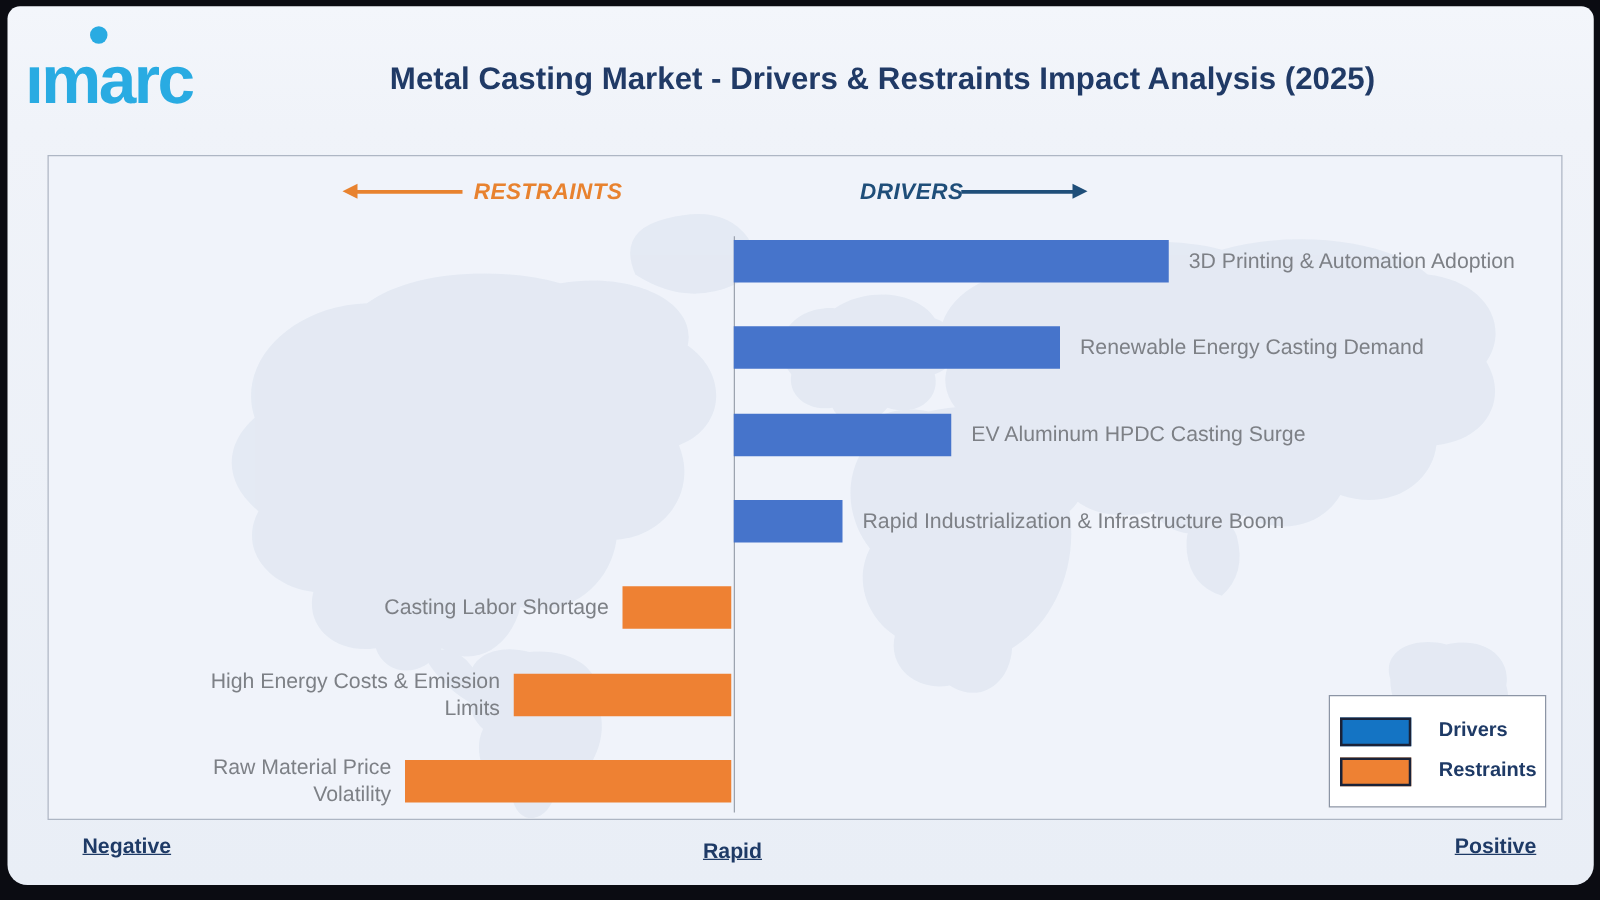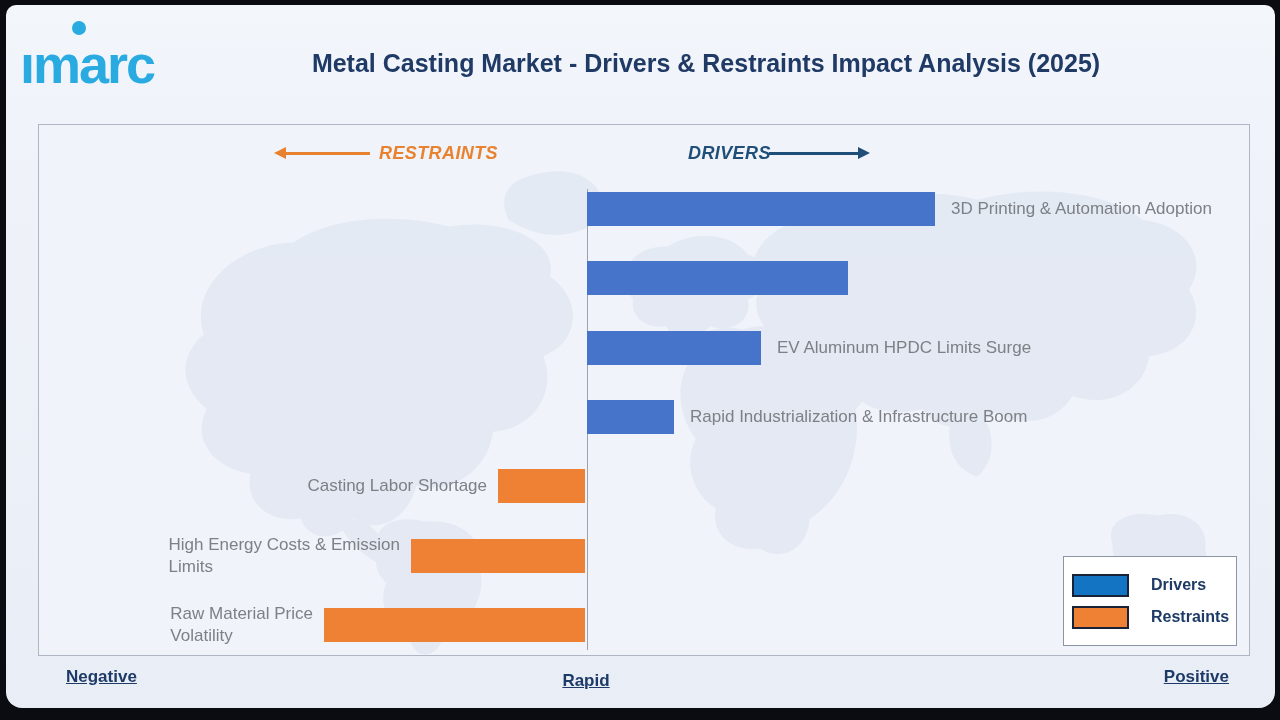--- a/index.html
+++ b/index.html
@@ -53,21 +53,21 @@
   .zero-line{position:absolute;left:548px;top:64px;width:1px;height:461px;background:#9ca3af;}
   .row{position:absolute;height:34px;display:flex;align-items:center;}
   .row .bar{height:34px;flex:0 0 auto;}
   .d-row{left:548px;}
   .r-row{right:664px;justify-content:flex-end;}
   .bar-label{
     font-size:17px;font-weight:normal;color:#7d8086;line-height:22px;white-space:pre-line;
   }
   .d-row .bar-label{margin-left:16px;white-space:nowrap;}
   .r-row .bar-label{margin-right:11px;text-align:right;}
-  .r-row .bar-label.center{text-align:left;}
+  .r-row .bar-label.center{text-align:right;}
   
   .legend{
     position:absolute;left:1057px;top:551px;width:174px;height:90px;
     background:#ffffff;border:1px solid #8c95a5;box-sizing:border-box;
     padding:12px 0 0 8px;
   }
   .legend .lrow{display:flex;align-items:center;height:32px;}
   .legend .swatch{width:57px;height:23px;border:2px solid #1a2238;box-sizing:border-box;}
   .legend .ltext{margin-left:22px;font-size:16px;font-weight:bold;color:#1e3a66;}
   
@@ -115,24 +115,25 @@
     </div>
 
     <div class="zero-line"></div>
 
     <div class="row d-row" style="top:67px">
       <div class="bar" style="width: 348px; background: rgb(70, 116, 203);"></div>
       <div class="bar-label">3D Printing &amp; Automation Adoption</div>
     </div>
     <div class="row d-row" style="top:136px">
       <div class="bar" style="width: 261px; background: rgb(70, 116, 203);"></div>
+      <div class="bar-label">Renewable Energy Casting Demand</div>
     </div>
     <div class="row d-row" style="top:206px">
       <div class="bar" style="width: 174px; background: rgb(70, 116, 203);"></div>
-      <div class="bar-label">EV Aluminum HPDC Limits Surge</div>
+      <div class="bar-label">EV Aluminum HPDC Casting Surge</div>
     </div>
     <div class="row d-row" style="top:275px">
       <div class="bar" style="width: 87px; background: rgb(70, 116, 203);"></div>
       <div class="bar-label">Rapid Industrialization &amp; Infrastructure Boom</div>
     </div>
 
     <div class="row r-row" style="top:344px">
       <div class="bar-label">Casting Labor Shortage</div>
       <div class="bar" style="width: 87px; background: rgb(238, 129, 51);"></div>
     </div>

